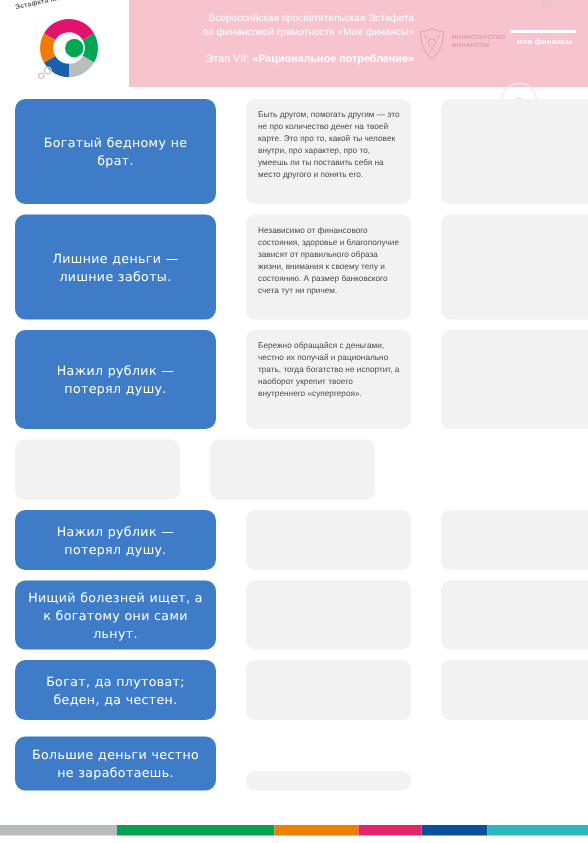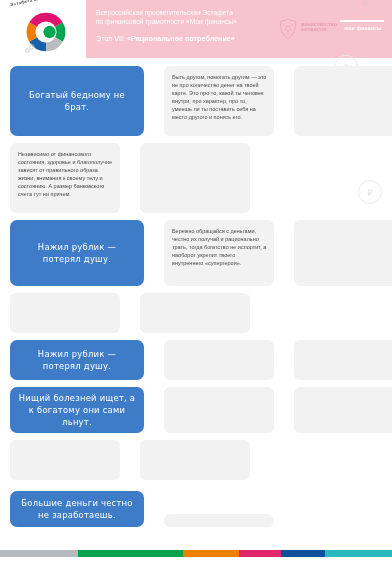--- a/index.html
+++ b/index.html
@@ -61,20 +61,21 @@
     transform: rotate(-12deg);
     transform-origin: left center;
     font-weight: bold;
   }
   .header-text {
     position: absolute;
     left: 96px;
     top: 8px;
     width: 180px;
     color: #ffffff;
+    text-align: right;
   }
   .header-line1 {
     font-size: 6.6px;
     line-height: 9px;
     color: #ffffff;
     letter-spacing: .05px;
   }
   .header-stage {
     margin-top: 8px;
     font-size: 7.2px;
@@ -281,20 +282,23 @@
       </div>
       <div class="col-expl">
         <div class="expl-box">Быть другом, помогать другим — это не про количество денег на твоей карте. Это про то, какой ты человек внутри, про характер, про то, умеешь ли ты поставить себя на место другого и понять его.</div>
       </div>
       <div class="col-drop">
         <div class="drop-box"></div>
       </div>
     </div>
 
     <div class="row r2">
+      <div class="col-card">
+        <div class="proverb-card">Лишние деньги — лишние заботы.</div>
+      </div>
       <div class="col-expl">
         <div class="expl-box">Независимо от финансового состояния, здоровье и благополучие зависят от правильного образа жизни, внимания к своему телу и состоянию. А размер банковского счета тут ни причем.</div>
       </div>
       <div class="col-drop">
         <div class="drop-box"></div>
       </div>
     </div>
 
     <div class="row r3">
       <div class="col-card">
@@ -335,20 +339,23 @@
       </div>
       <div class="col-expl">
         <div class="expl-box blank"></div>
       </div>
       <div class="col-drop">
         <div class="drop-box"></div>
       </div>
     </div>
 
     <div class="row r7">
+      <div class="col-card">
+        <div class="proverb-card">Богат, да плутоват; беден, да честен.</div>
+      </div>
       <div class="col-expl">
         <div class="expl-box blank"></div>
       </div>
       <div class="col-drop">
         <div class="drop-box"></div>
       </div>
     </div>
 
     <div class="row r8">
       <div class="col-card">

